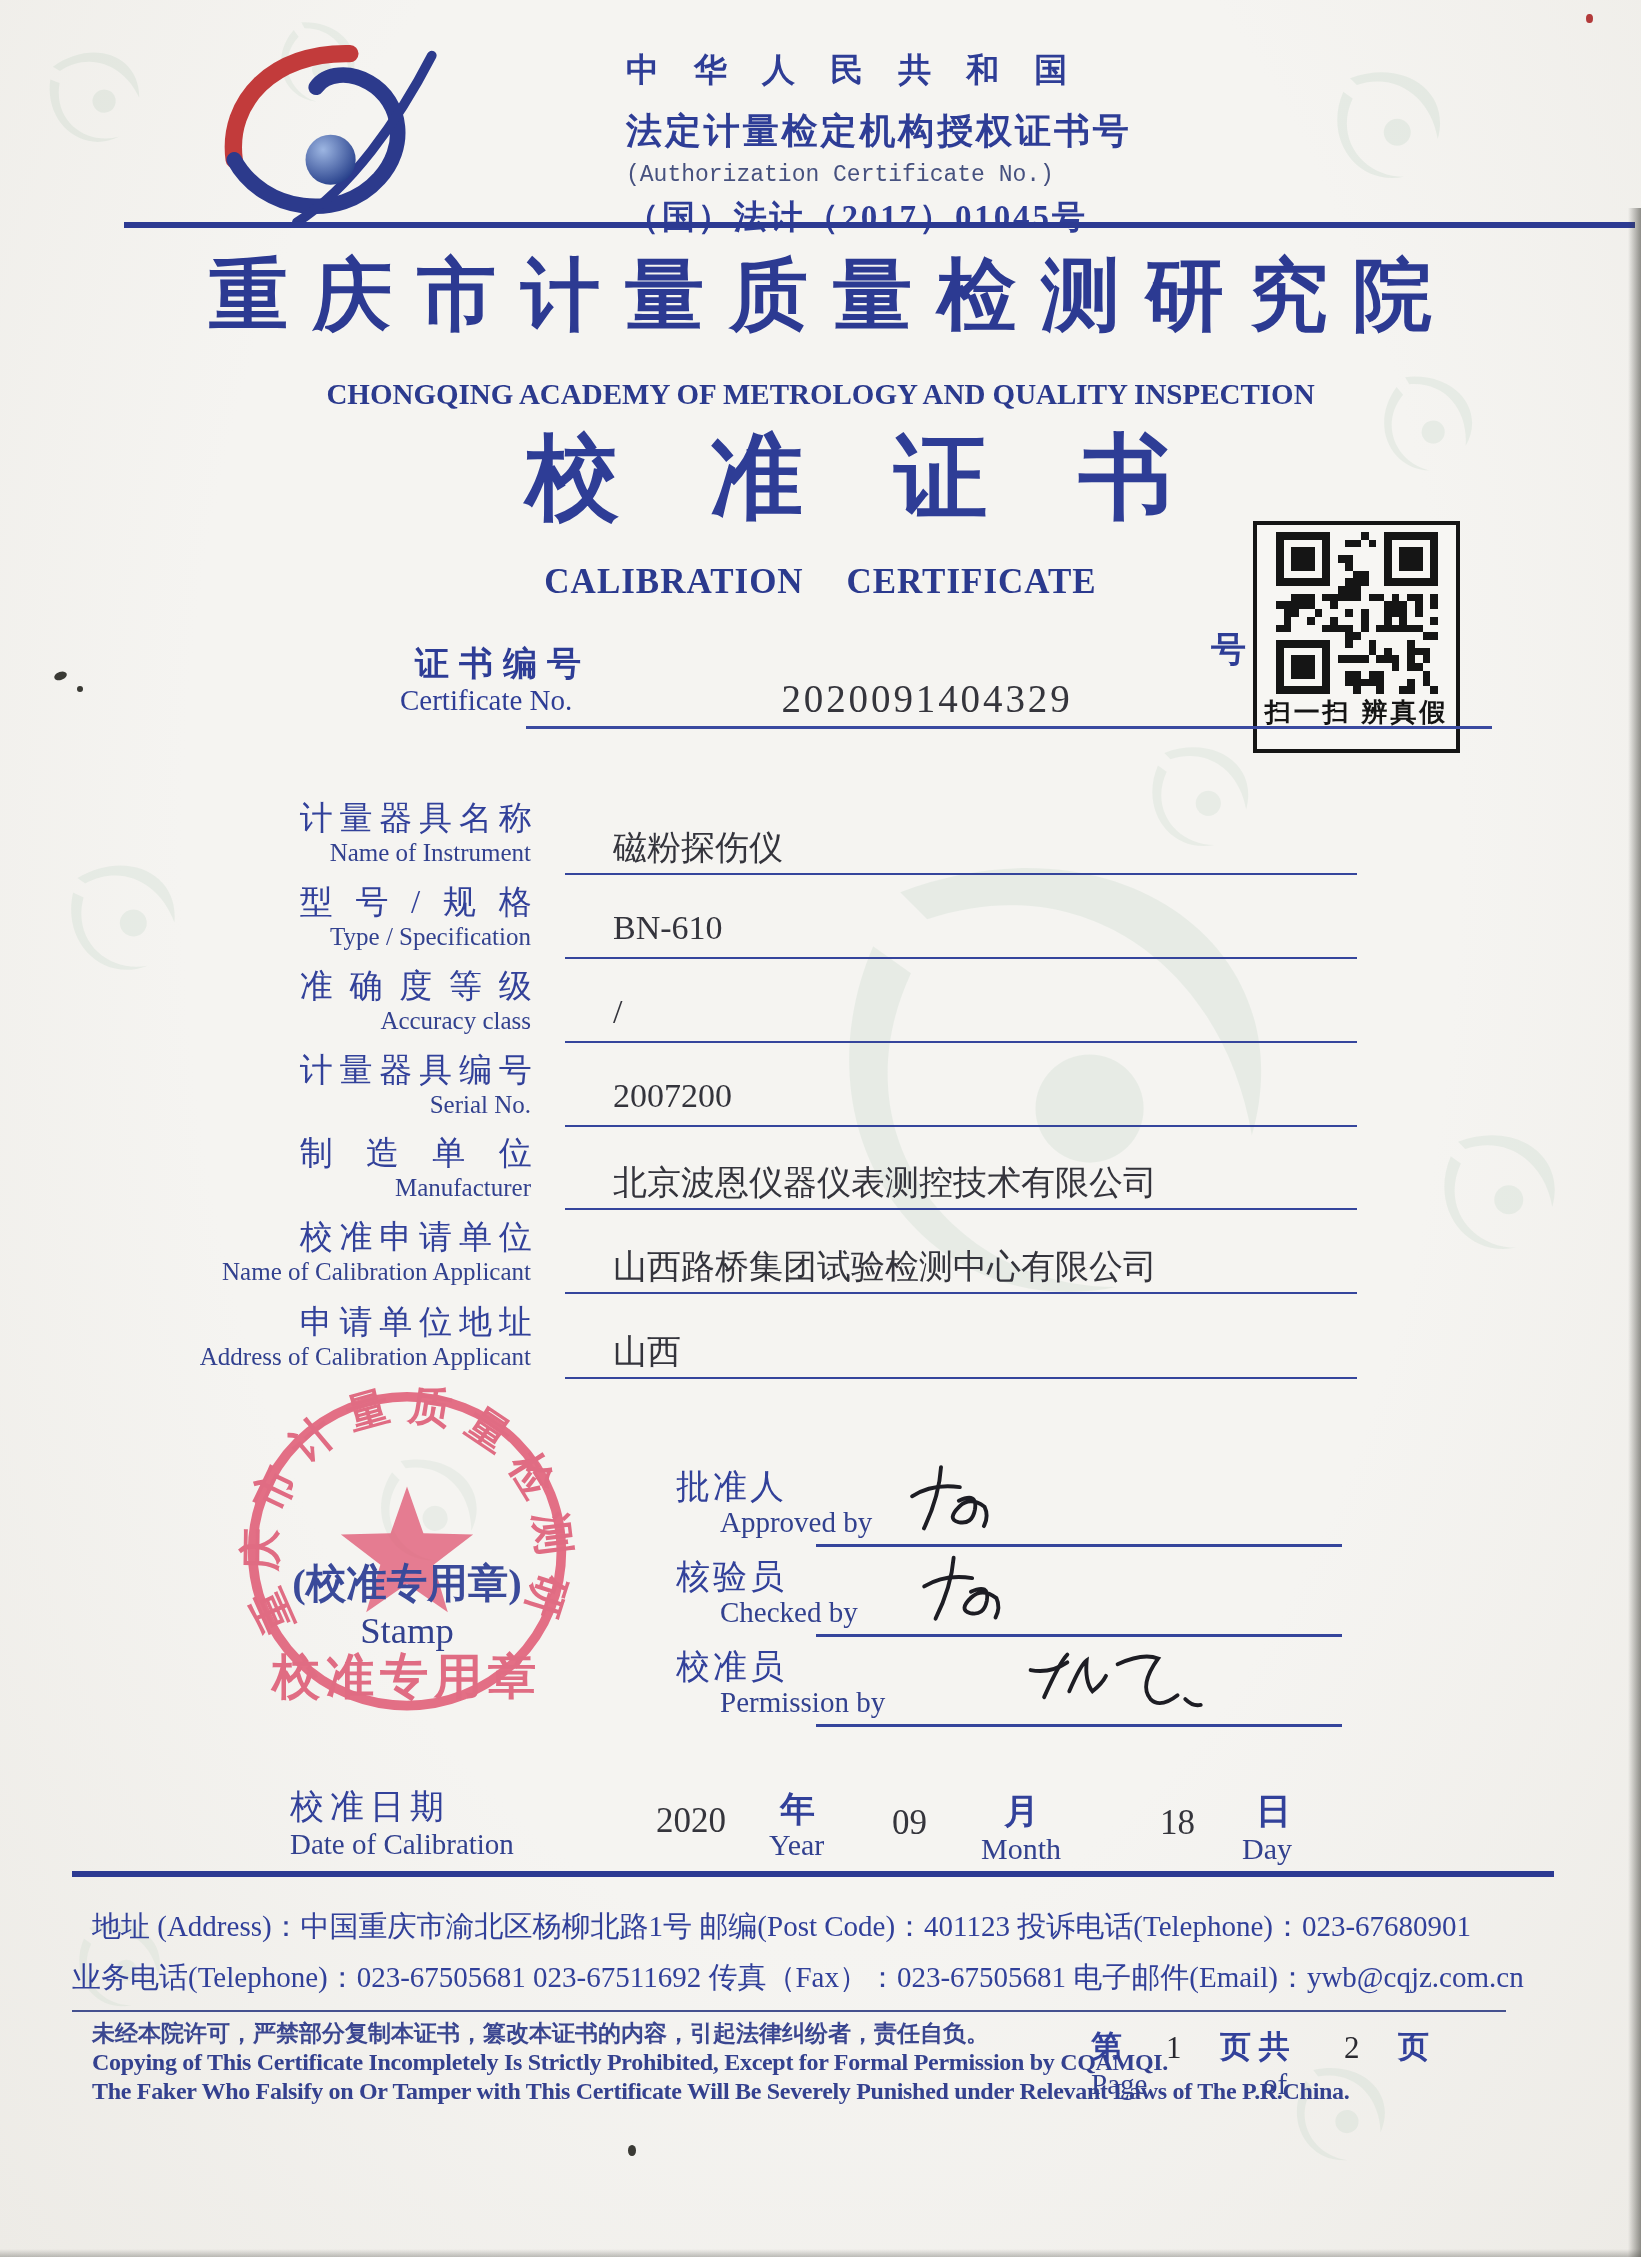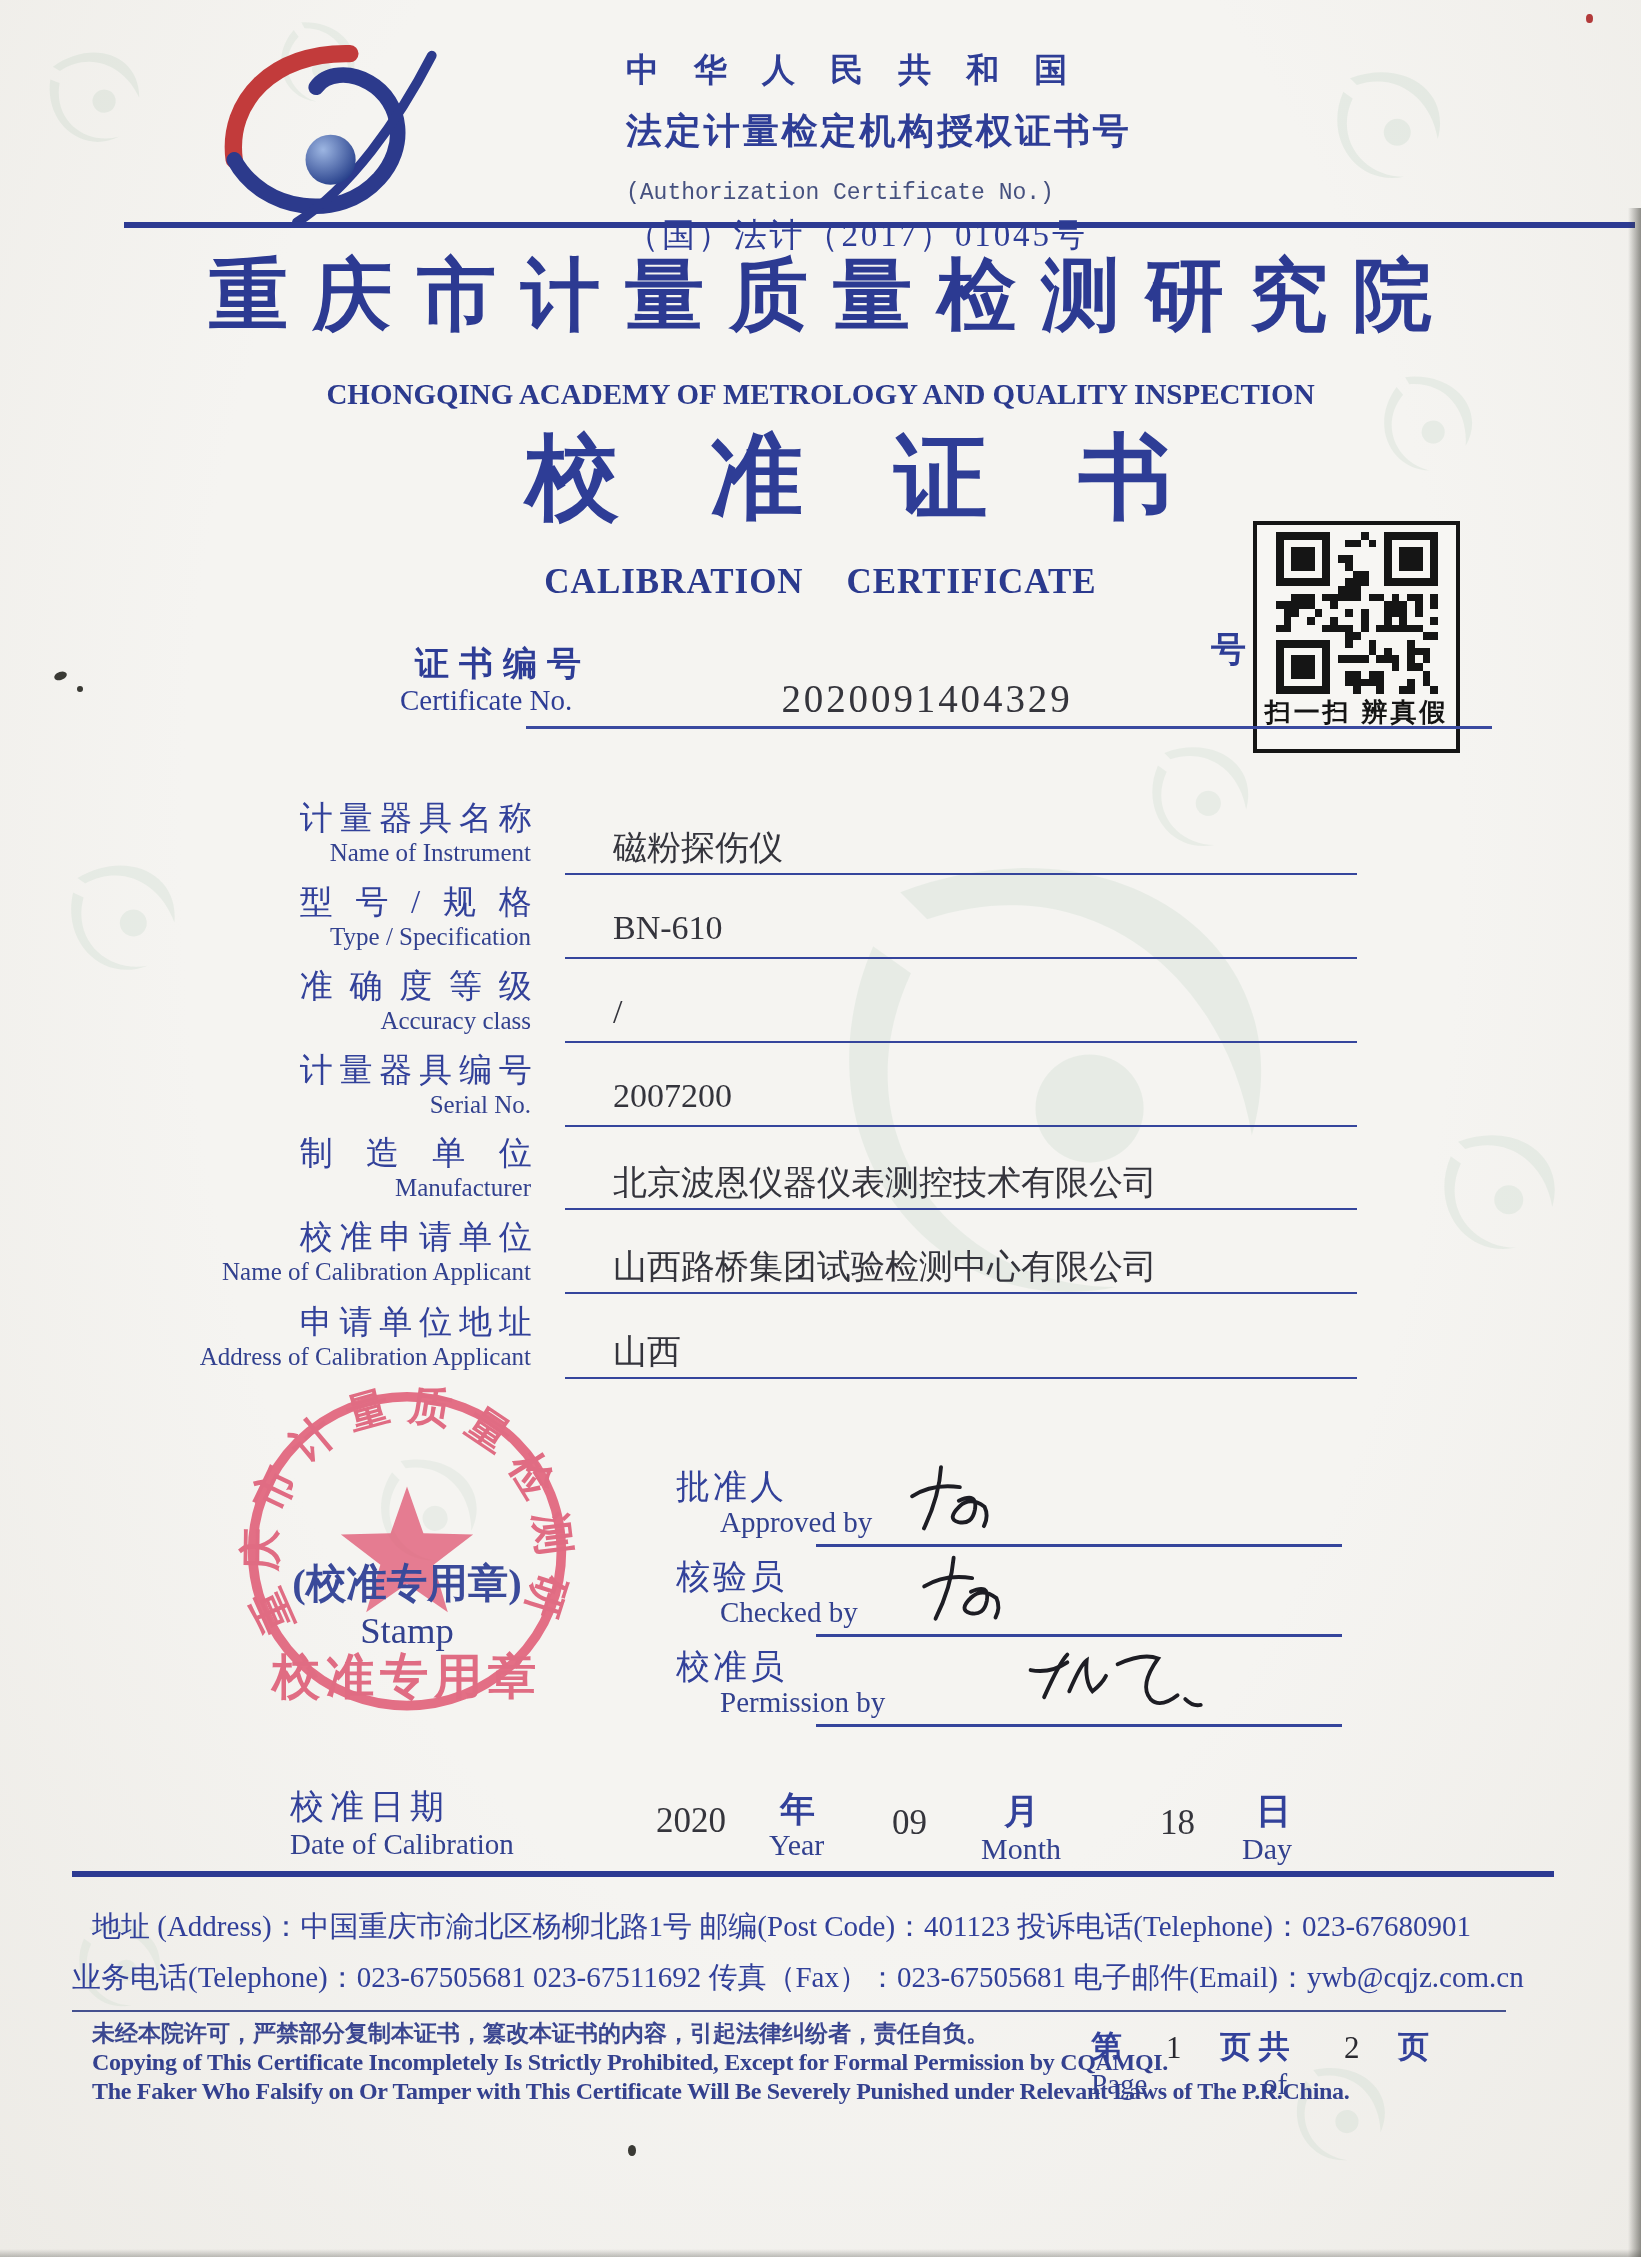--- a/index.html
+++ b/index.html
@@ -6,22 +6,22 @@
   .page{position:relative;width:1641px;height:2257px;overflow:hidden;
         background:radial-gradient(ellipse at 50% 38%, #f5f4f1 55%, #edebe6 100%);
         font-family:"Liberation Serif", serif;color:#2e3d96;}
   .abs{position:absolute;}
   
   .wm{position:absolute;color:#9dbfa8;pointer-events:none;}
   
   .gov{left:626px;top:48px;width:541px;}
   .gov-country{font-size:33px;font-weight:600;word-spacing:23px;letter-spacing:1.9px;white-space:nowrap;}
   .gov-zh{font-size:36px;font-weight:600;letter-spacing:2.9px;margin-top:13.5px;white-space:nowrap;}
-  .gov-en{font-family:"Liberation Mono", monospace;font-size:23px;color:#46517f;margin-top:24px;white-space:nowrap;}
-  .gov-no{font-size:33px;font-weight:400;letter-spacing:2.9px;margin-top:7.7px;white-space:nowrap;}
+  .gov-en{font-family:"Liberation Mono", monospace;font-size:23px;color:#46517f;margin-top:6px;white-space:nowrap;}
+  .gov-no{font-size:33px;font-weight:700;letter-spacing:2.9px;margin-top:7.7px;white-space:nowrap;}
   .rule-top{left:124px;top:222px;width:1511px;height:5.8px;background:#2c3a92;}
   .org-zh{left:0;top:243px;width:1641px;text-align:center;font-size:79px;font-weight:700;
           letter-spacing:25px;padding-left:25px;box-sizing:border-box;color:#2c3a92;white-space:nowrap;}
   .org-en{left:0;top:378px;width:1641px;text-align:center;font-size:29px;font-weight:700;color:#2b3a8e;}
   .doc-title-zh{left:0;top:415px;width:1641px;text-align:center;font-size:93px;font-weight:700;
                 word-spacing:68px;padding-left:56px;box-sizing:border-box;color:#2e3d96;white-space:nowrap;}
   .doc-title-en{left:0;top:562px;width:1641px;text-align:center;font-size:35px;font-weight:700;
                 word-spacing:33px;letter-spacing:1px;color:#2b3a8e;}
   
   .qr-box{left:1253px;top:521px;width:207px;height:232px;border:4.8px solid #151515;background:#f7f6f3;

